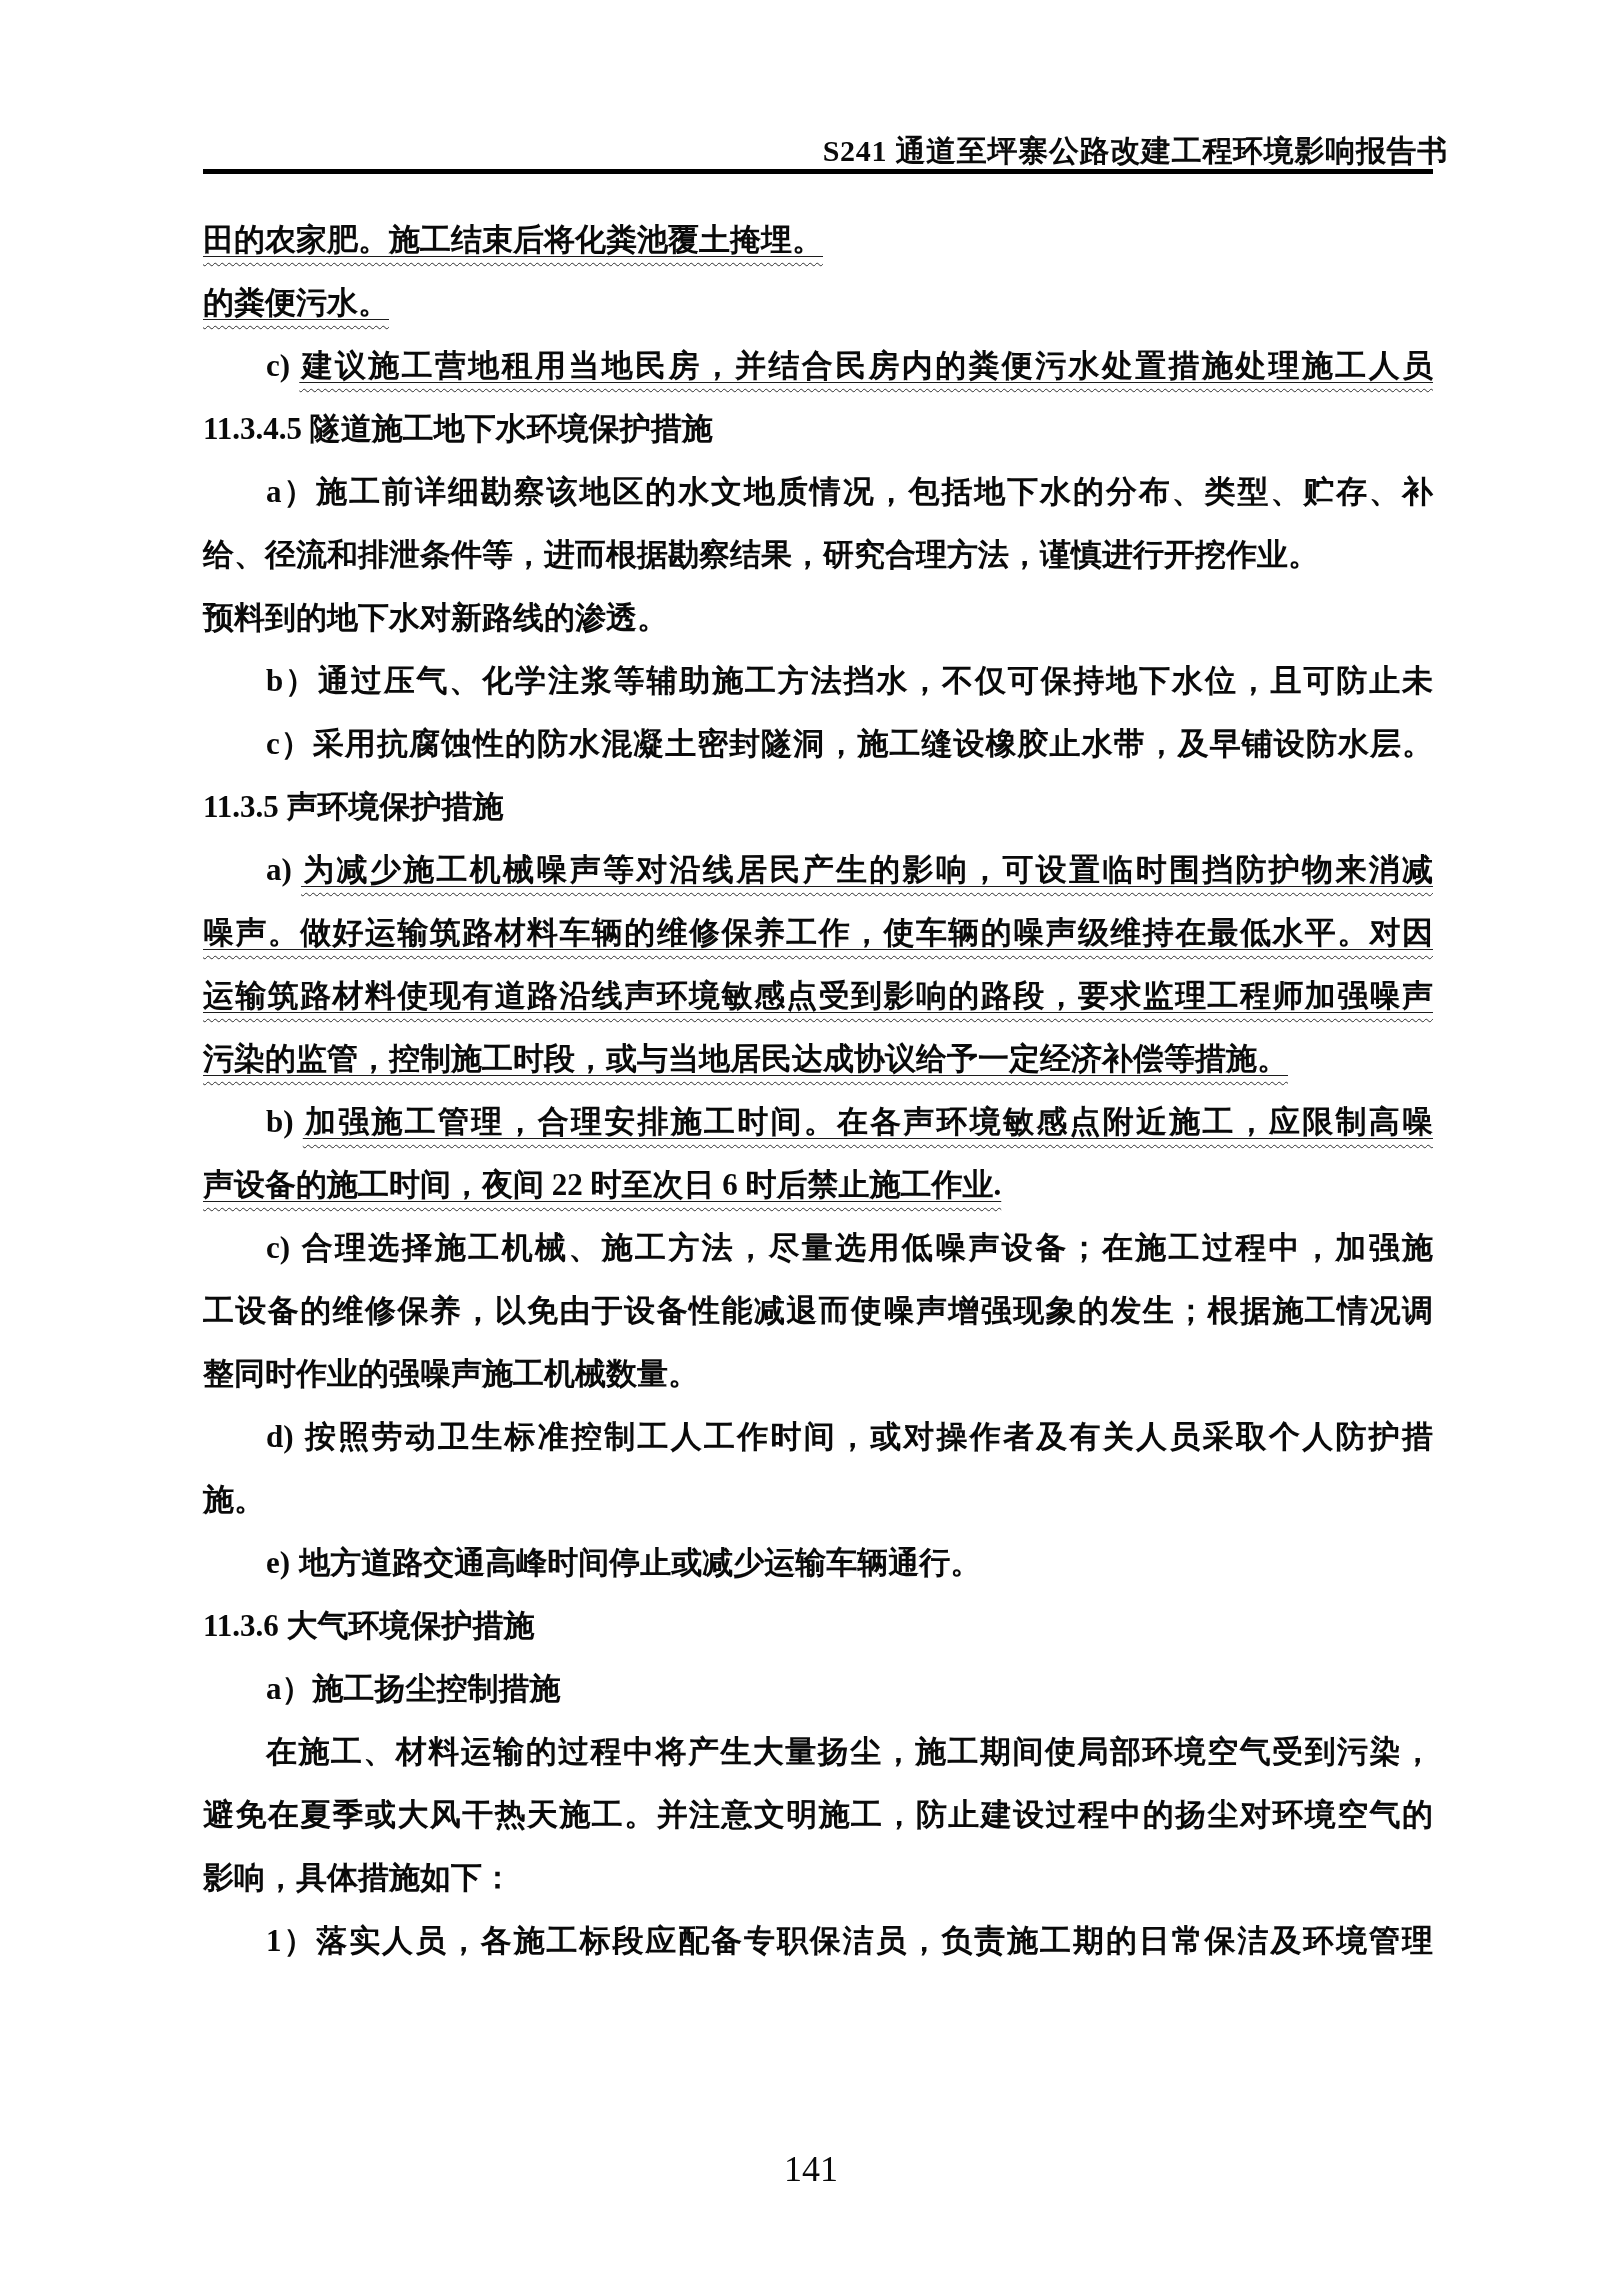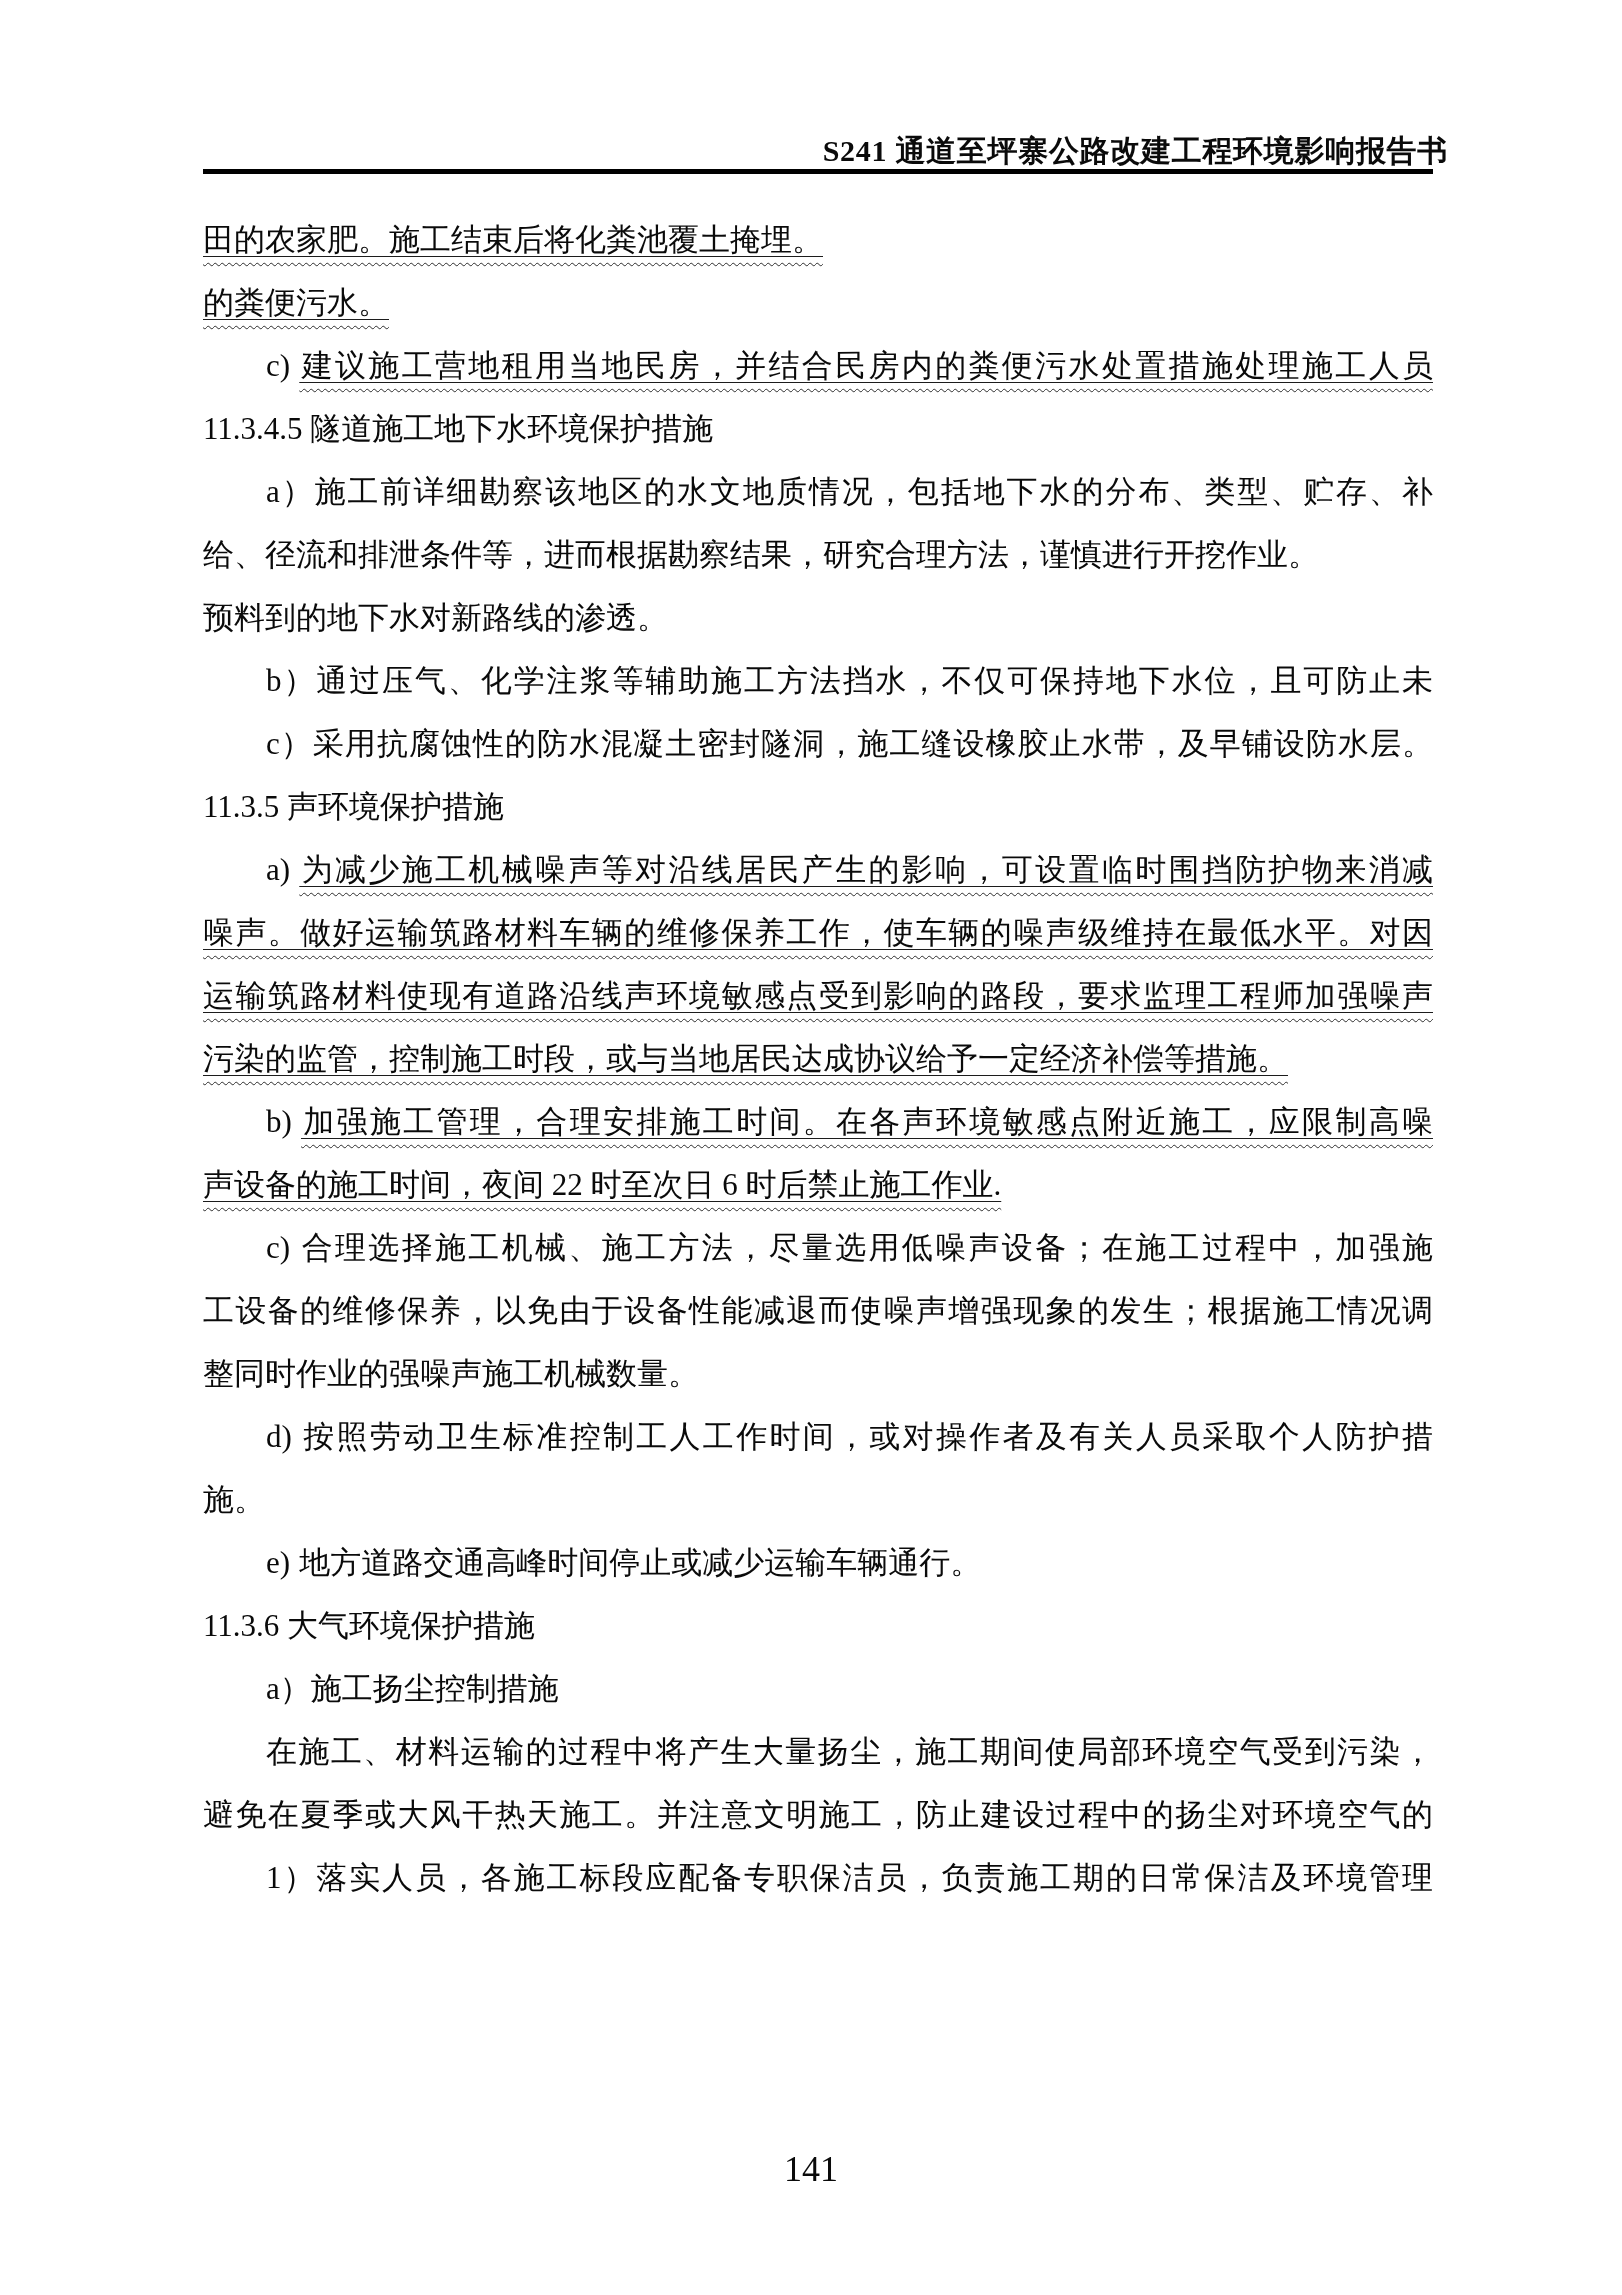--- a/index.html
+++ b/index.html
@@ -27,21 +27,21 @@
   }
 
   .content {
     position:absolute;
     left:203px; top:208px;
     width:1230px;
     font-size:31px;
     line-height:63px;
     text-align:left;
   }
-  .line { min-height:63px; }
+  .line { min-height:63px;font-weight:bold; }
   .indent { text-indent:63px; }
   .full { text-align:justify; text-align-last:justify; }
 
   .pre { margin-right:9.2px; }
 
   
   .us {
     text-decoration:underline;
     text-decoration-thickness:1.3px;
     text-decoration-color:#1c1c1c;
@@ -129,20 +129,21 @@
 
     <div class="line indent">
       <span class="pre">e)</span><span>地方道路交通高峰时间停止或减少运输车辆通行。</span>
     </div>
 
     <div class="line">11.3.6 大气环境保护措施</div>
 
     <div class="line indent">a）施工扬尘控制措施</div>
     <div class="line indent full">在施工、材料运输的过程中将产生大量扬尘，施工期间使局部环境空气受到污染，</div>
     <div class="line full">避免在夏季或大风干热天施工。并注意文明施工，防止建设过程中的扬尘对环境空气的</div>
+    <div class="line">影响，具体措施如下：</div>
     <div class="line indent full">1）落实人员，各施工标段应配备专职保洁员，负责施工期的日常保洁及环境管理</div>
 
   </div>
 
   <div class="page-number">141</div>
 
 </div>
 
 
 </body></html>

